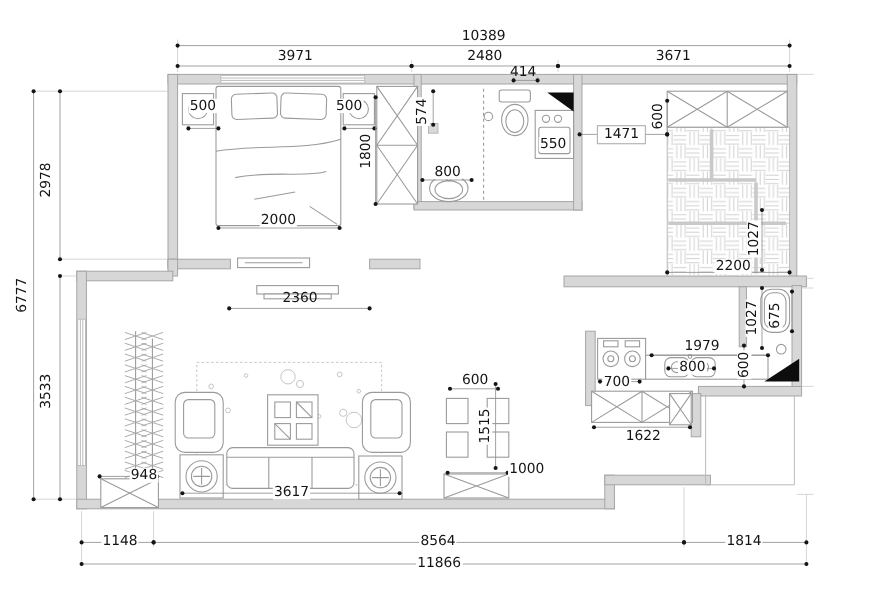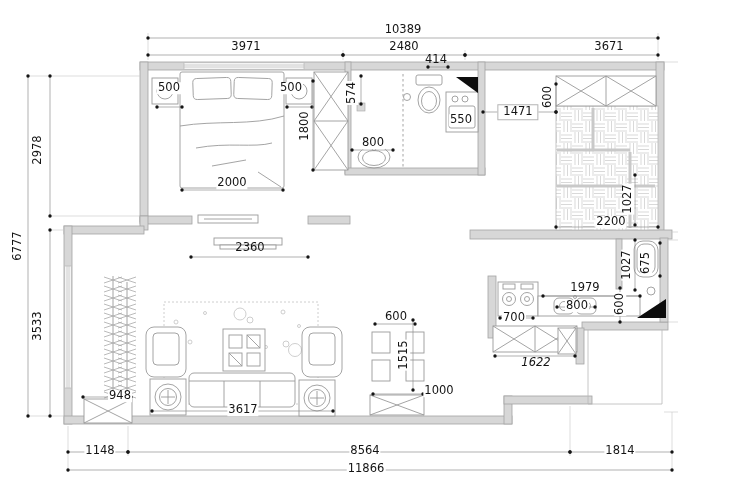--- a/index.html
+++ b/index.html
@@ -301,21 +301,21 @@
     <path class="dim" d="M191,257 H308"></path>
     <path class="dim" d="M83,397 H131"></path>
     <path class="dim" d="M152,411 H333"></path>
   </g>
 </svg>
 
 <div id="labels">
       <span class="dim-label" style="left: 403px; top: 30px;">10389</span>
       <span class="dim-label" style="left: 246px; top: 47px;">3971</span>
       <span class="dim-label" style="left: 404px; top: 47px;">2480</span>
-      <span class="dim-label" style="left: 561px; top: 47px; margin-left: 48px;">3671</span>
+      <span class="dim-label" style="left: 561px; top: 47px;">3671</span>
       <span class="dim-label" style="left: 436px; top: 60px;">414</span>
       <span class="dim-label bg" style="left: 169px; top: 88px;">500</span>
       <span class="dim-label bg" style="left: 291px; top: 88px;">500</span>
       <span class="dim-label bg" style="left: 232px; top: 183px;">2000</span>
       <span class="dim-label rot bg" style="left: 305px; top: 126px;">1800</span>
       <span class="dim-label rot bg" style="left: 352px; top: 93px;">574</span>
       <span class="dim-label bg" style="left: 373px; top: 143px;">800</span>
       <span class="dim-label bg" style="left: 461px; top: 120px;">550</span>
       <span class="dim-label box" style="left: 518px; top: 112px;">1471</span>
       <span class="dim-label rot bg" style="left: 548px; top: 97px;">600</span>
@@ -324,21 +324,21 @@
       <span class="dim-label rot" style="left: 703px; top: 150px;">2980</span>
       <span class="dim-label rot" style="left: 703px; top: 280px;">1687</span>
       <span class="dim-label rot" style="left: 703px; top: 370px;">1767</span>
       <span class="dim-label rot" style="left: 726px; top: 240px;">6777</span>
       <span class="dim-label rot bg" style="left: 627px; top: 265px;">1027</span>
       <span class="dim-label rot bg" style="left: 646px; top: 263px;">675</span>
       <span class="dim-label rot bg" style="left: 620px; top: 304px;">600</span>
       <span class="dim-label bg" style="left: 585px; top: 288px; text-align: right;">1979</span>
       <span class="dim-label bg" style="left: 577px; top: 306px;">800</span>
       <span class="dim-label bg" style="left: 514px; top: 318px;">700</span>
-      <span class="dim-label bg" style="left: 536px; top: 363px; font-style: italic;">1622</span>
+      <span class="dim-label bg" style="left: 536px; top: 363px;">1622</span>
       <span class="dim-label" style="left: 396px; top: 317px;">600</span>
       <span class="dim-label rot bg" style="left: 404px; top: 355px;">1515</span>
       <span class="dim-label bg" style="left: 397px; top: 391px; margin-left: 42px;">1000</span>
       <span class="dim-label" style="left: 250px; top: 248px;">2360</span>
       <span class="dim-label bg" style="left: 120px; top: 396px;">948</span>
       <span class="dim-label bg" style="left: 243px; top: 410px;">3617</span>
       <span class="dim-label rot" style="left: 38px; top: 150px;">2978</span>
       <span class="dim-label rot" style="left: 38px; top: 326px;">3533</span>
       <span class="dim-label rot" style="left: 18px; top: 246px;">6777</span>
       <span class="dim-label bg" style="left: 100px; top: 451px;">1148</span>

